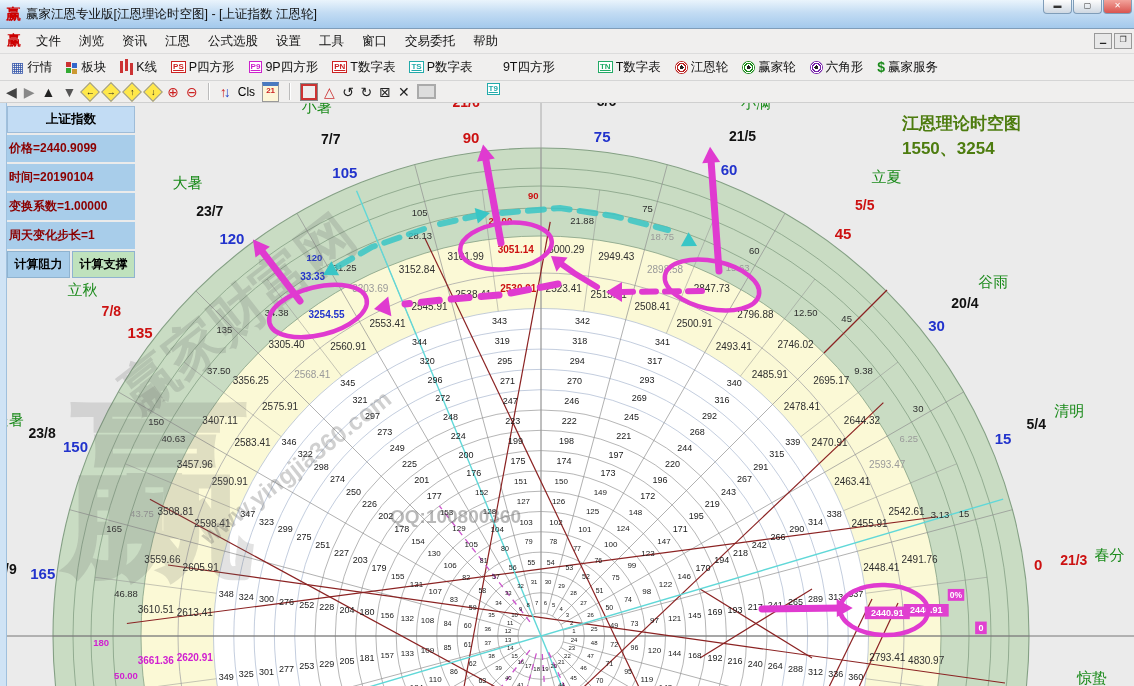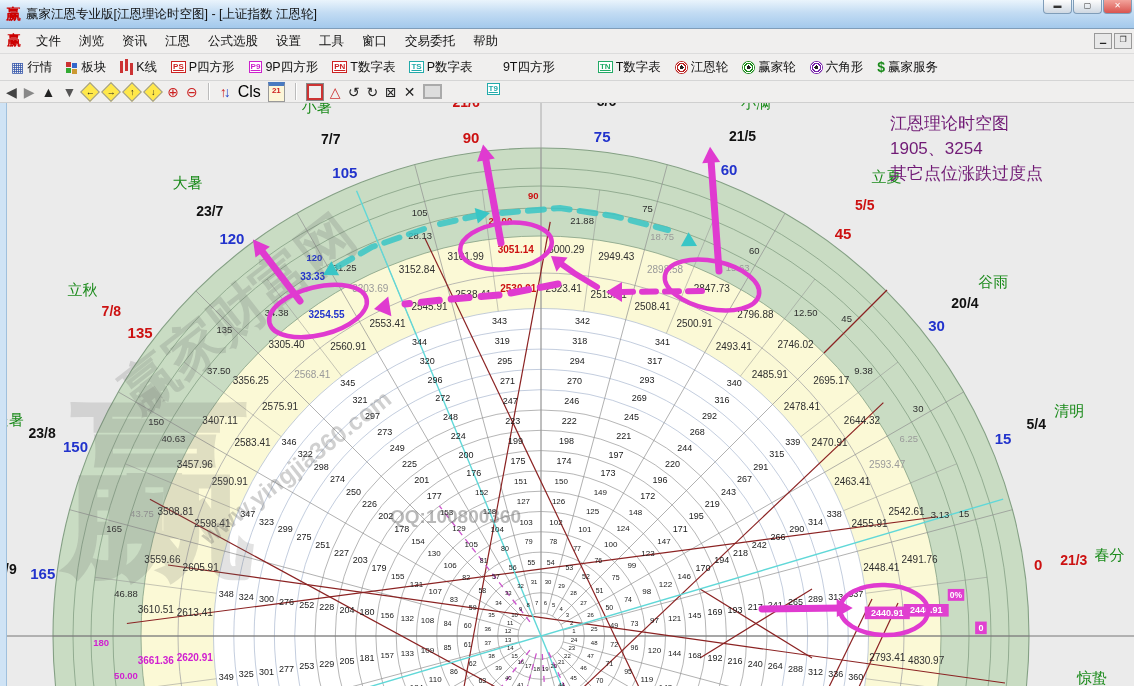--- a/index.html
+++ b/index.html
@@ -40,22 +40,22 @@
   .chart{position:relative;width:1134px;height:586px;background:#ebebeb;}
   .left-strip{position:absolute;left:0;top:0;width:6px;height:586px;background:#cfe3f5;border-right:1px solid #9fc0dd;}
   svg{position:absolute;left:0;top:0;}
   .info-panel{position:absolute;left:7px;top:3px;width:128px;z-index:5;font-weight:bold;}
   .ip-title{background:#c2dcf4;color:#000;text-align:center;font-size:12.5px;padding:4px 0;margin-bottom:2px;border:1px solid #9ebcd8;}
   .ip-row{background:#a8cdea;color:#8b0000;font-size:12px;padding:5px 2px;margin-bottom:2px;}
   .ip-btns{display:flex;gap:2px;}
   .ip-btn{flex:1;text-align:center;font-size:12px;color:#000;padding:4px 0;border:1px solid #8fb3d0;}
   .ip-btn.resist{background:#a8cdea;}
   .ip-btn.support{background:#bfe2bd;}
-  .annotation{position:absolute;right:12px;top:8px;width:232px;z-index:5;color:#701a75;
-    font-size:17px;font-weight:normal;line-height:25px;}
+  .annotation{position:absolute;right:0;top:8px;width:232px;z-index:5;color:#4d7c0f;
+    font-size:17px;font-weight:bold;line-height:25px;}
 </style>
 </head>
 <body>
 
 <div class="titlebar">
   <span class="logo">赢</span>
   <span class="title">赢家江恩专业版[江恩理论时空图] - [上证指数 江恩轮]</span>
   <div class="win-btns">
     <span class="win-btn">▬</span>
     <span class="win-btn">▢</span>
@@ -151,21 +151,21 @@
     <span class="dia">
       <span>↑</span>
     </span>
     <span class="dia">
       <span>↓</span>
     </span>
     <span class="tb2-glyph" style="color: rgb(204, 34, 34);">⊕</span>
     <span class="tb2-glyph" style="color: rgb(204, 34, 34);">⊖</span>
     <span class="tb2-sep"></span>
     <span class="tb2-glyph"><b style="color:#c22">↑</b><b style="color:#24c;margin-left:-3px">↓</b></span>
-    <span style="font-size: 16px;">Cls</span>
+    <span style="font-size: 12px;">Cls</span>
     <span class="cal">21</span>
     <span class="tb2-sep"></span>
     <span class="shape-rect"></span>
     <span class="tb2-glyph" style="color: rgb(204, 51, 51);">△</span>
     <span class="tb2-glyph" style="color: rgb(34, 34, 34);">↺</span>
     <span class="tb2-glyph" style="color: rgb(34, 34, 34);">↻</span>
     <span class="tb2-glyph" style="color: rgb(34, 34, 34);">⊠</span>
     <span class="tb2-glyph" style="color: rgb(34, 34, 34);">✕</span>
     <span class="shape-screen"></span>
   </div>
@@ -651,18 +651,28 @@
       <text x="111.3340955945564" y="209.2235175441981" font-size="14" fill="#cc1111" text-anchor="middle" dominant-baseline="middle" font-weight="bold">7/8</text>
       <text x="82.58321723285383" y="187.55817671072435" font-size="15" fill="#1a8a1a" text-anchor="middle" dominant-baseline="middle">立秋</text>
       <text x="75.55370500747279" y="344.94749010521207" font-size="15" fill="#2233cc" text-anchor="middle" dominant-baseline="middle" font-weight="bold">150</text>
       <text x="42.17508624306845" y="331.4616527422392" font-size="14" fill="#111111" text-anchor="middle" dominant-baseline="middle" font-weight="bold">23/8</text>
       <text x="8.796467478664113" y="317.97581537926635" font-size="15" fill="#1a8a1a" text-anchor="middle" dominant-baseline="middle">处暑</text>
       <text x="42.74183187605638" y="471.82158961061594" font-size="15" fill="#2233cc" text-anchor="middle" dominant-baseline="middle" font-weight="bold">165</text>
       <text x="7.010170416968776" y="467.4342932480306" font-size="14" fill="#111111" text-anchor="middle" dominant-baseline="middle" font-weight="bold">7/9</text>
       <text x="1092" y="576" font-size="15" fill="#1a8a1a" text-anchor="middle" dominant-baseline="middle">惊蛰</text>
     </svg>
   <div class="left-strip"></div>
+  <div class="info-panel">
+    <div class="ip-title">上证指数</div>
+    <div class="ip-row">价格=2440.9099</div>
+    <div class="ip-row">时间=20190104</div>
+    <div class="ip-row">变换系数=1.00000</div>
+    <div class="ip-row">周天变化步长=1</div>
+    <div class="ip-btns">
+      <div class="ip-btn resist">计算阻力</div>
+      <div class="ip-btn support">计算支撑</div>
+    </div>
+  </div>
   <div class="annotation">
     <div>江恩理论时空图</div>
-    <div>1905、3254</div>
-    <div>其它点位涨跌过度点</div>
+    <div>1550、3254</div>
   </div>
 </div>
 
 </body></html>

